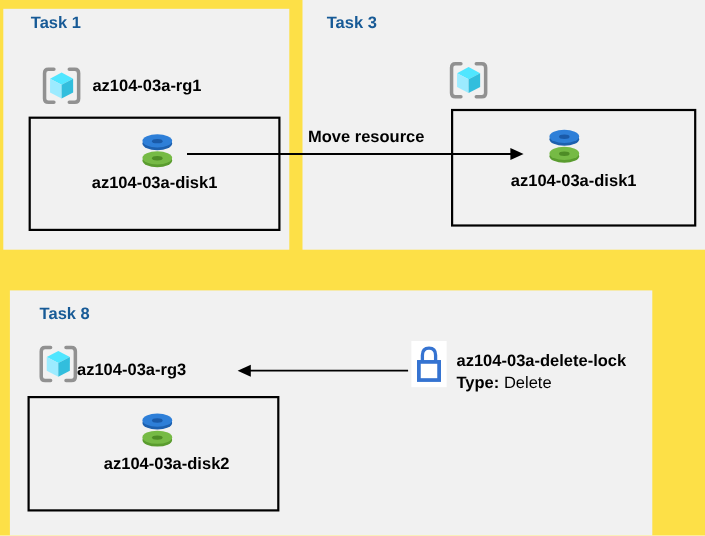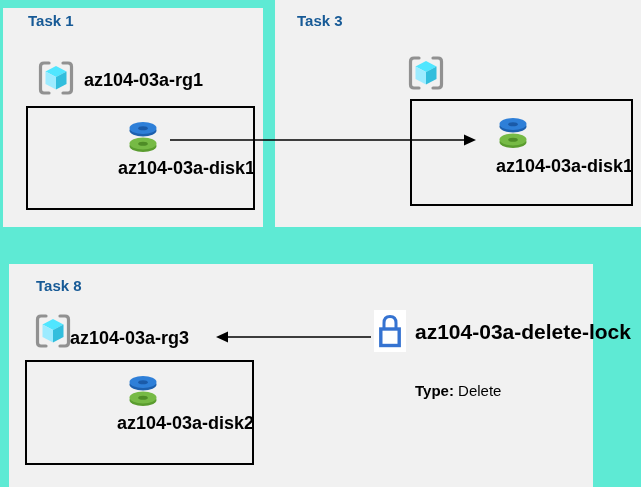--- a/index.html
+++ b/index.html
@@ -1,46 +1,46 @@
 <!DOCTYPE html>
 <html><head>
 <meta charset="utf-8">
 <style>
   html,body{margin:0;padding:0;background:#ffffff;}
   .canvas{
-    position:relative;width:641px;height:487px;background:#5eead4;overflow:hidden;
+    position:relative;width:641px;height:487px;background:#fde047;overflow:hidden;
     font-family:"Liberation Sans", sans-serif;color:#000;
   }
   .panel{position:absolute;background:#f1f1f1;}
   #panel-task1{left:3px;top:8px;width:260px;height:219px;}
   #panel-task2{left:275px;top:0px;width:366px;height:227px;}
   #panel-task3{left:9px;top:264px;width:584px;height:223px;}
   .task-title{
     position:absolute;font-size:15px;font-weight:bold;color:#175A96;white-space:nowrap;
   }
   .rg-label,.res-label{
-    position:absolute;font-size:18px;font-weight:bold;color:#000;white-space:nowrap;
+    position:absolute;font-size:15px;font-weight:bold;color:#000;white-space:nowrap;
   }
   .res-box{
     position:absolute;border:2px solid #000;background:transparent;box-sizing:border-box;
   }
-  .res-label.centered{text-align:right;}
+  .res-label.centered{text-align:center;}
   .icon{position:absolute;line-height:0;}
   .move-label{
     position:absolute;font-size:15px;font-weight:bold;color:#000;white-space:nowrap;
   }
   .lock-bg{
     position:absolute;left:374px;top:310px;width:32px;height:42px;background:#ffffff;
     display:flex;align-items:center;justify-content:center;
   }
   .lock-name{
-    position:absolute;left:415px;top:320px;font-size:21px;font-weight:bold;white-space:nowrap;
+    position:absolute;left:415px;top:320px;font-size:15px;font-weight:bold;white-space:nowrap;
   }
   .lock-type{
-    position:absolute;left:415px;top:340px;font-size:15px;white-space:nowrap;margin-top:42px;
+    position:absolute;left:415px;top:340px;font-size:15px;white-space:nowrap;
   }
   .lock-type .t-label{font-weight:bold;}
   .arrow-svg{position:absolute;overflow:visible;}
 </style>
 </head>
 <body>
 
 <div class="canvas">
 
   <div class="panel" id="panel-task1"></div>
@@ -93,20 +93,21 @@
       <ellipse cx="20" cy="9" rx="13.5" ry="6" fill="#2e7fd8"></ellipse>
       <ellipse cx="20" cy="9.3" rx="4.8" ry="2" fill="#1a5aa8"></ellipse>
     </svg>
   </div>
   <div class="res-label centered" style="left:410px;top:156px;width:223px;">az104-03a-disk1</div>
 
   <svg class="arrow-svg" style="left:170px;top:130px;" width="306" height="20">
     <line x1="0" y1="10" x2="295" y2="10" stroke="#000" stroke-width="1.6"></line>
     <polygon points="294,4.5 306,10 294,15.5" fill="#000"></polygon>
   </svg>
+  <div class="move-label" style="left:280px;top:116px;">Move resource</div>
 
   <div class="panel" id="panel-task3"></div>
   <div class="task-title" style="left:36px;top:277px;">Task 8</div>
 
   <div class="icon" style="left:33px;top:312px;">
     <svg width="40" height="38" viewBox="0 0 40 38">
       <path d="M13 4 H8 Q4.5 4 4.5 7.5 V30.5 Q4.5 34 8 34 H13" fill="none" stroke="#919191" stroke-width="3.2" stroke-linecap="round"></path>
       <path d="M27 4 H32 Q35.5 4 35.5 7.5 V30.5 Q35.5 34 32 34 H27" fill="none" stroke="#919191" stroke-width="3.2" stroke-linecap="round"></path>
       <polygon points="20,7 30.5,12.5 20,18 9.5,12.5" fill="#50e6ff"></polygon>
       <polygon points="9.5,12.5 20,18 20,30.5 9.5,25" fill="#9cebff"></polygon>
@@ -119,21 +120,21 @@
   <div class="icon" style="left:123px;top:373px;">
     <svg width="40" height="36" viewBox="0 0 40 36">
       <ellipse cx="20" cy="27" rx="13.5" ry="6" fill="#5a9c2f"></ellipse>
       <ellipse cx="20" cy="24.5" rx="13.5" ry="6" fill="#76ba45"></ellipse>
       <ellipse cx="20" cy="24.8" rx="4.8" ry="2" fill="#4e8c26"></ellipse>
       <ellipse cx="20" cy="11.5" rx="13.5" ry="6" fill="#1d60ae"></ellipse>
       <ellipse cx="20" cy="9" rx="13.5" ry="6" fill="#2e7fd8"></ellipse>
       <ellipse cx="20" cy="9.3" rx="4.8" ry="2" fill="#1a5aa8"></ellipse>
     </svg>
   </div>
-  <div class="res-label centered" style="left:25px;top:413px;width:229px;">az104-03a-disk2</div>
+  <div class="res-label centered" style="left:25px;top:413px;width:229px;padding-left:12px;">az104-03a-disk2</div>
 
   <svg class="arrow-svg" style="left:216px;top:327px;" width="155" height="20">
     <line x1="155" y1="10" x2="11" y2="10" stroke="#000" stroke-width="1.6"></line>
     <polygon points="12,4.5 0,10 12,15.5" fill="#000"></polygon>
   </svg>
 
   <div class="lock-bg">
     <svg width="32" height="42" viewBox="0 0 32 42">
       <path d="M10 21 V13 Q10 6.5 16 6.5 Q22 6.5 22 13 V21" fill="none" stroke="#3573D1" stroke-width="3"></path>
       <rect x="6.8" y="19" width="18.4" height="16.5" fill="#ffffff" stroke="#3573D1" stroke-width="3.4"></rect>

